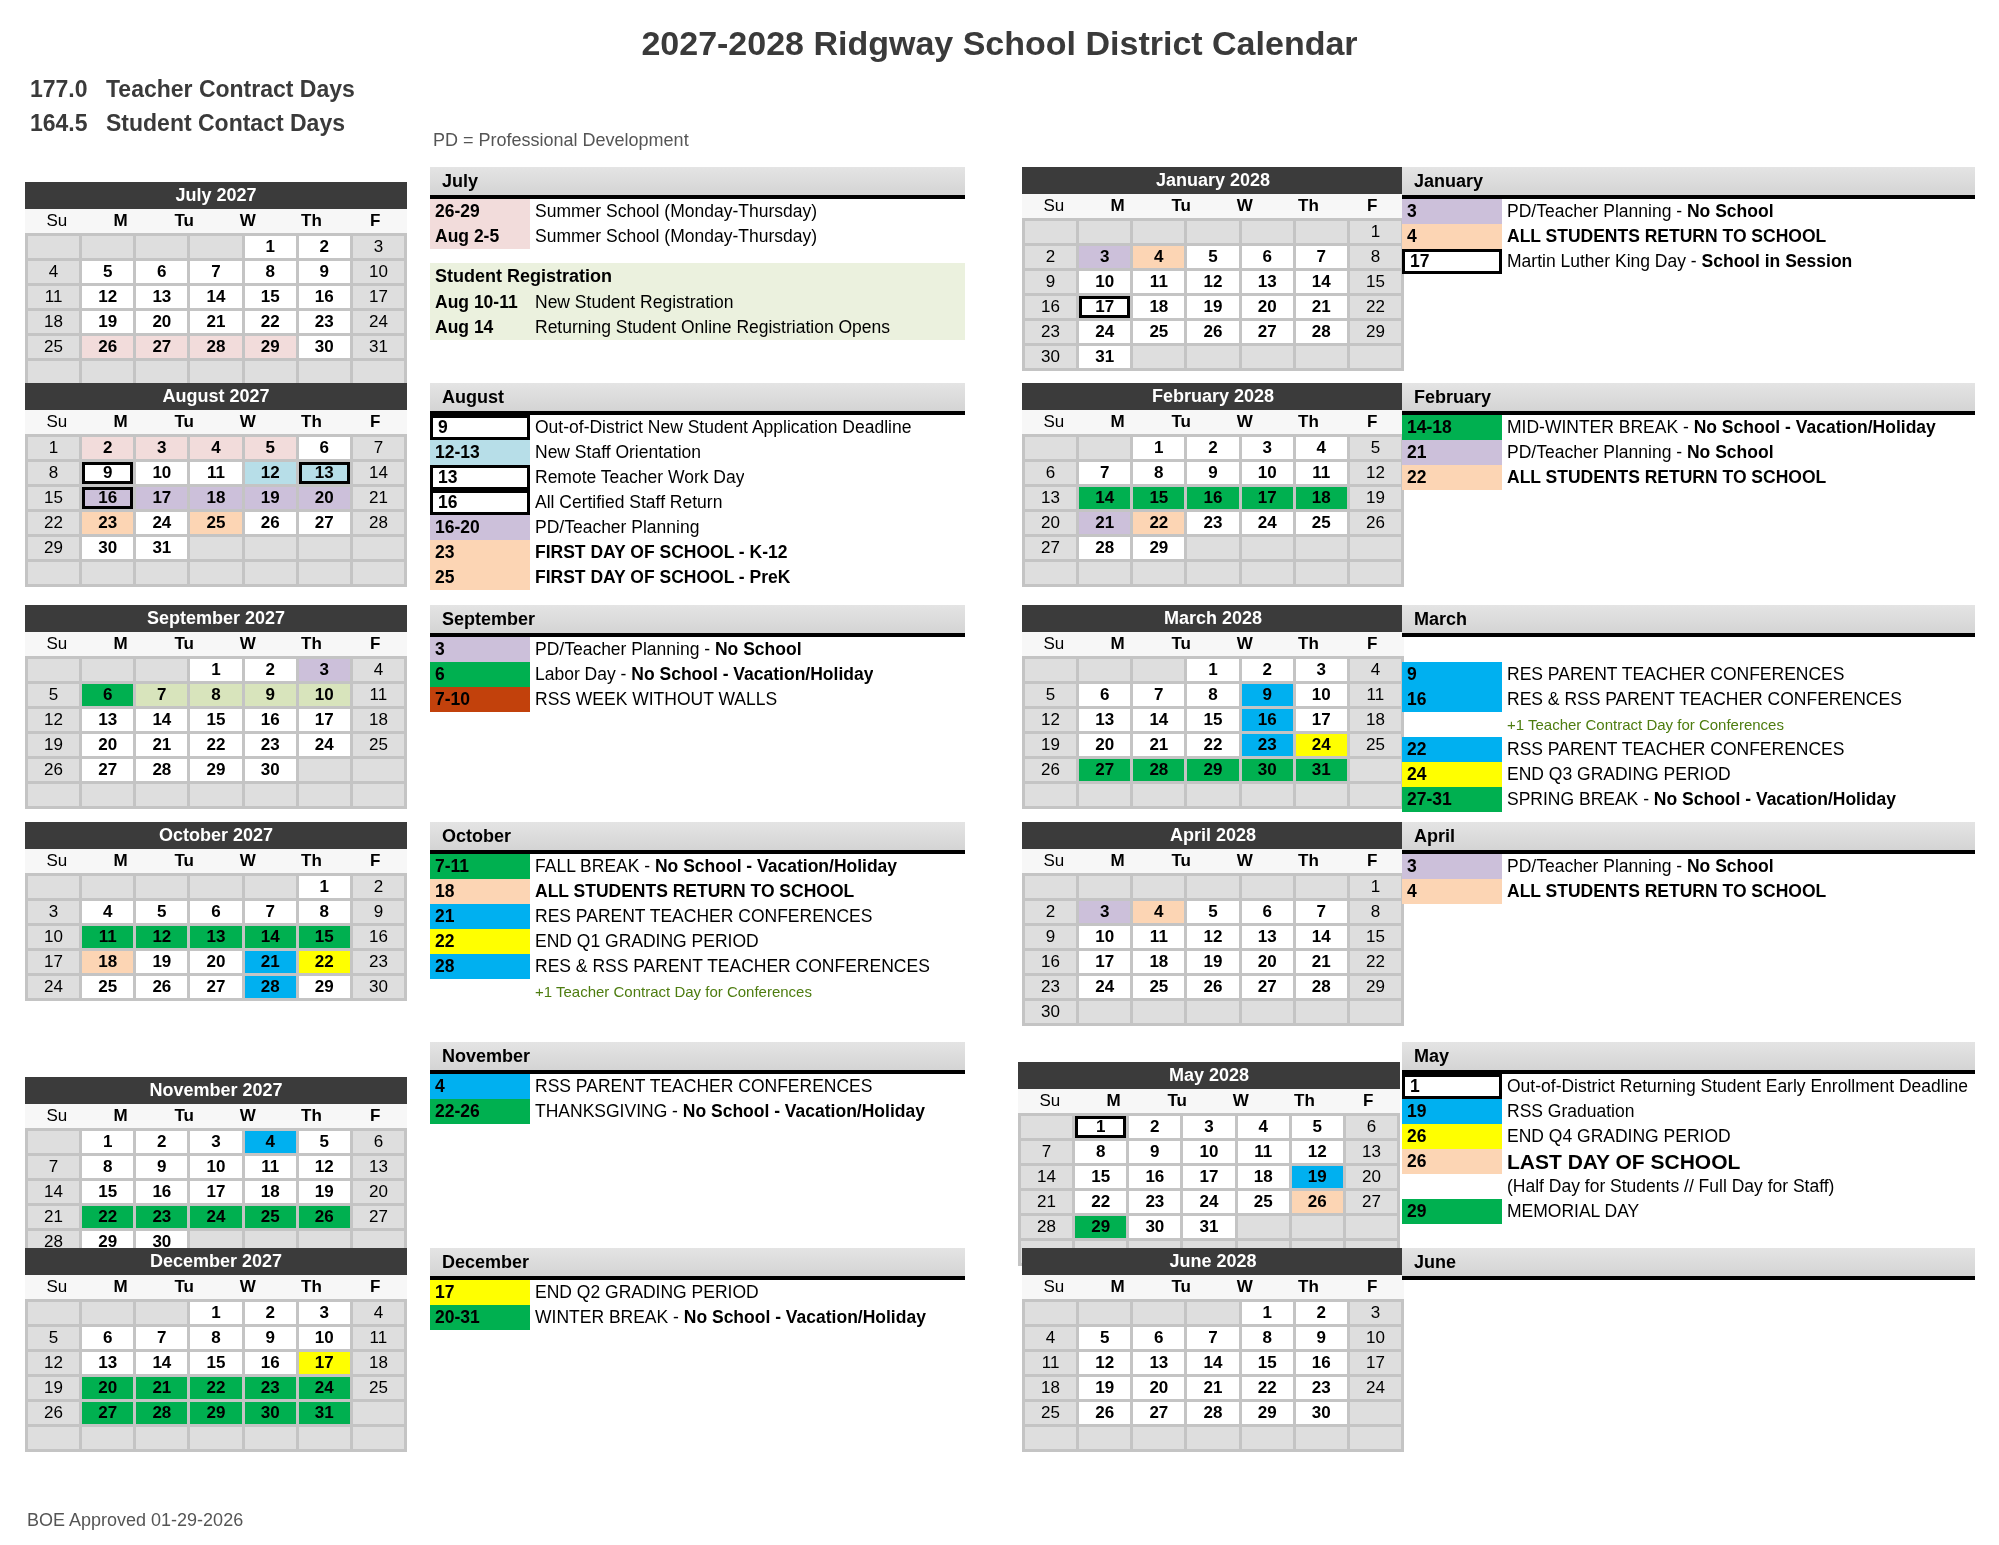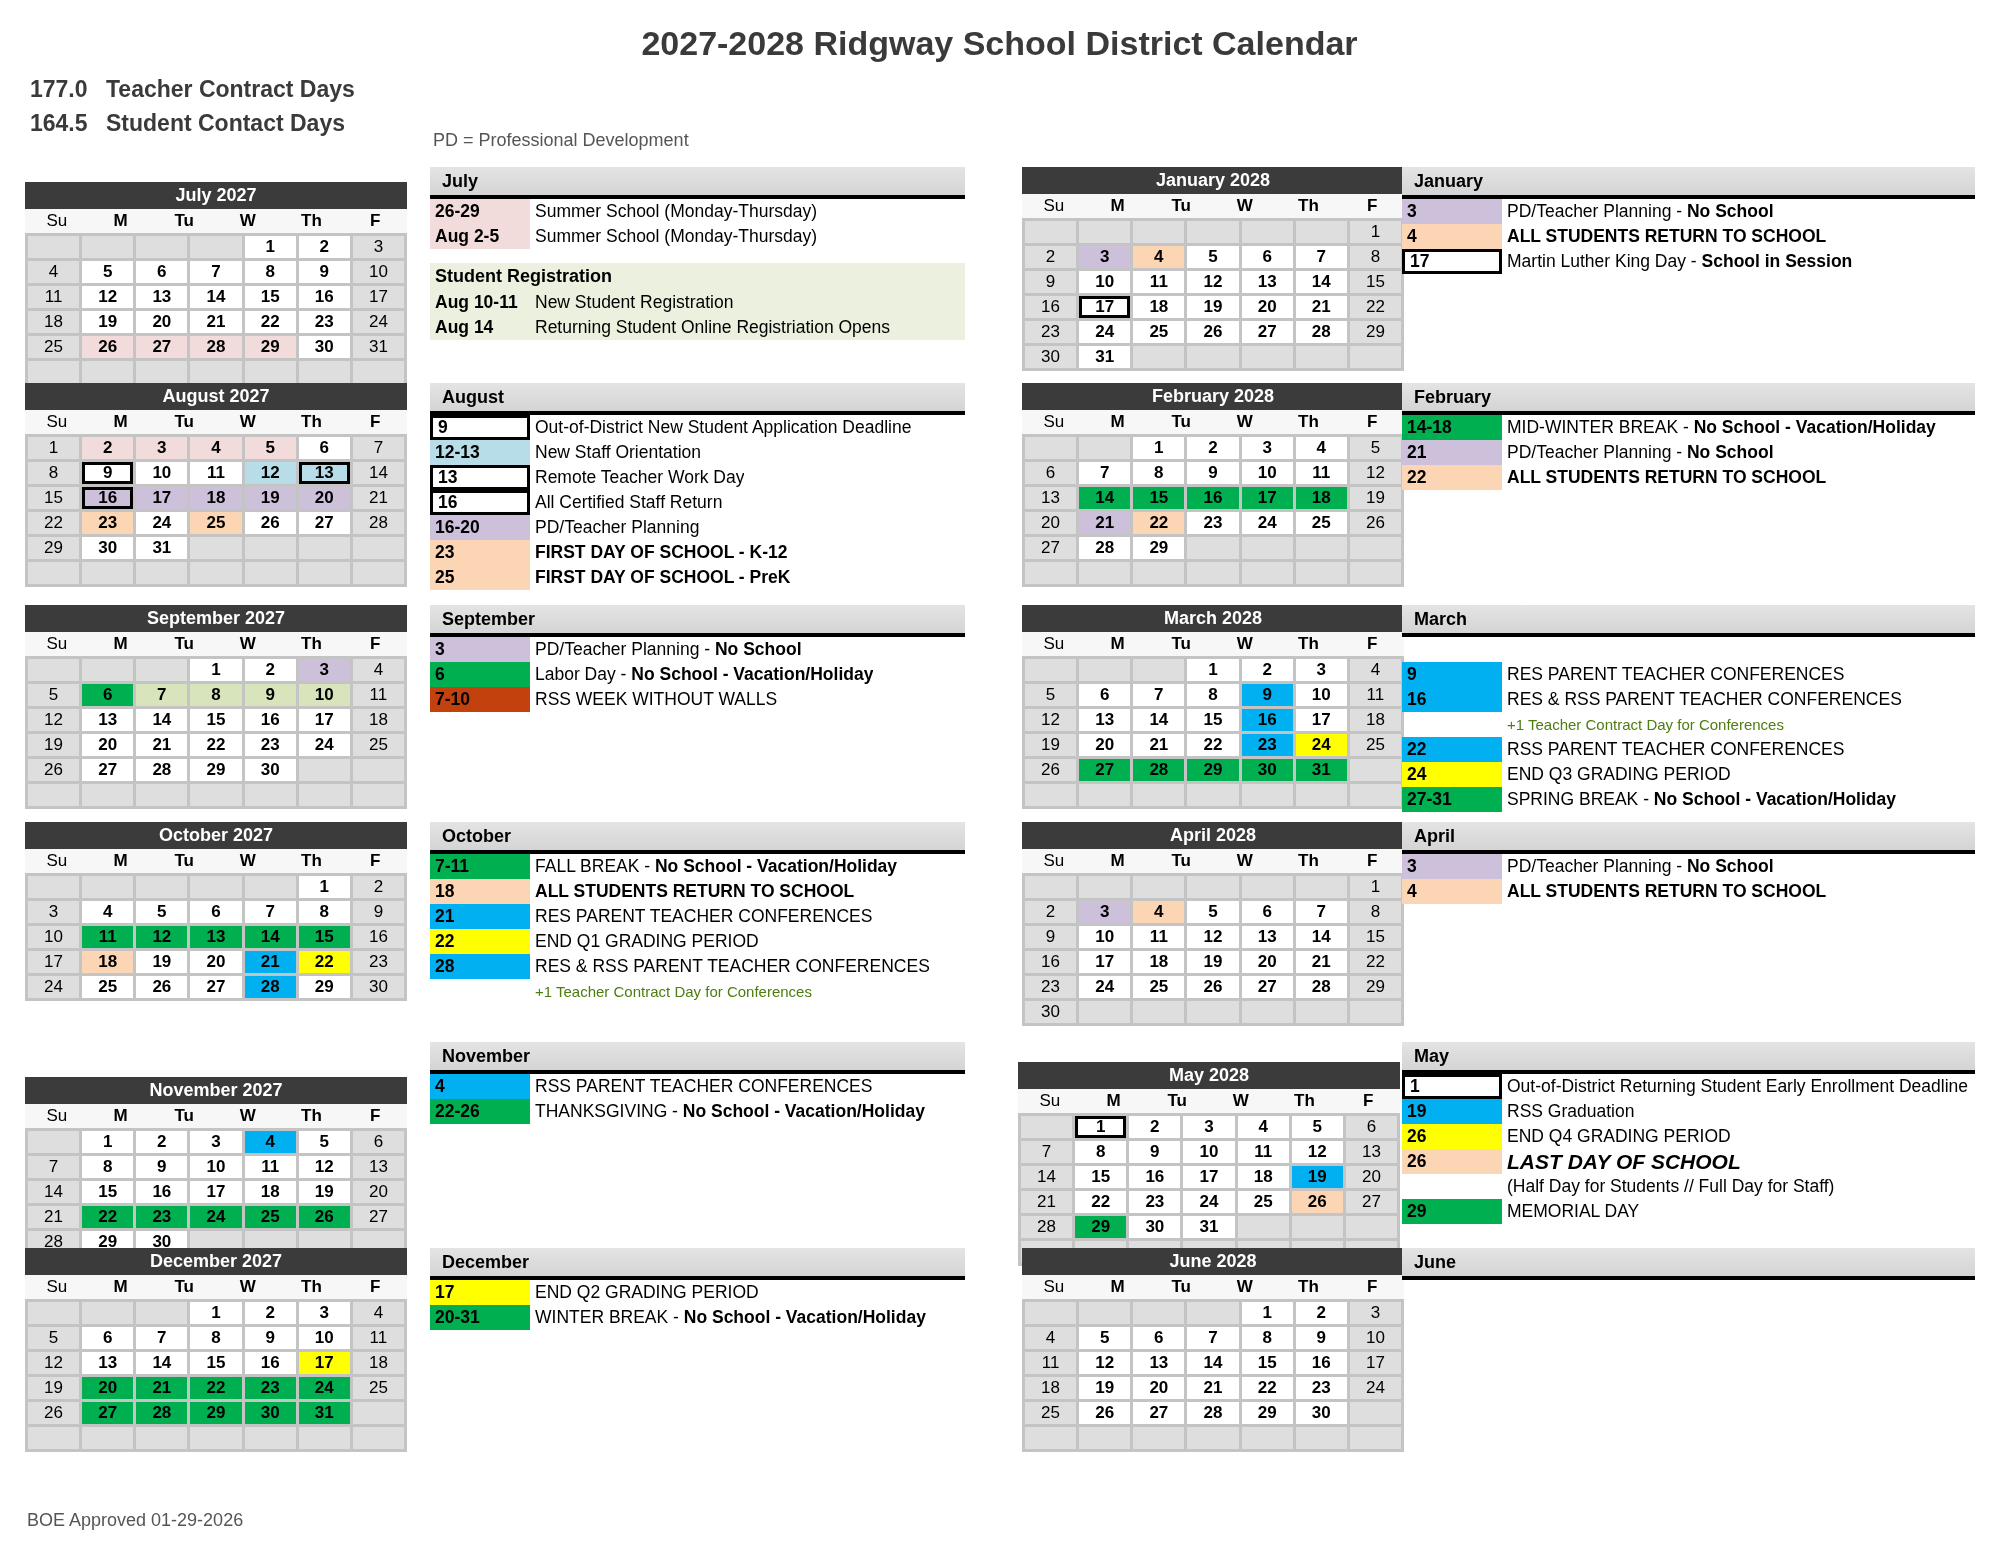--- a/index.html
+++ b/index.html
@@ -26,21 +26,21 @@
 
   .legend { position:absolute; }
   .legend .lhead { background:linear-gradient(#e4e4e4,#d4d4d4); font-weight:bold; font-size:18px; height:28px;
                    line-height:28px; padding-left:12px; border-bottom:4px solid #000; }
   .legend .row { display:flex; height:25px; line-height:25px; font-size:17.5px; }
   .legend .row .code { width:100px; flex:0 0 100px; padding-left:5px; box-sizing:border-box; font-weight:bold; }
   .legend .row .code.boxed { border:3px solid #000; line-height:19px; }
   .legend .row .desc { padding-left:5px; white-space:nowrap; overflow:hidden; }
   .legend .row .desc b { font-weight:bold; }
   .legend .row.note .desc { color:#4d7c0f; font-size:15px; }
-  .legend .row.big .desc { font-size:21px; font-weight:bold;font-style:italic; }
+  .legend .row.big .desc { font-size:21px; font-weight:bold; }
   .legend .reg { background:#ebf1de; margin-top:14px; }
   .legend .reg .rtitle { font-weight:bold; font-size:18px; height:27px; line-height:27px; padding-left:5px; }
 </style>
 </head>
 <body>
 
 <div class="title">2027-2028 Ridgway School District Calendar</div>
 <div class="stats">
   <div>
     <span class="num">177.0</span><span>Teacher Contract Days</span>

